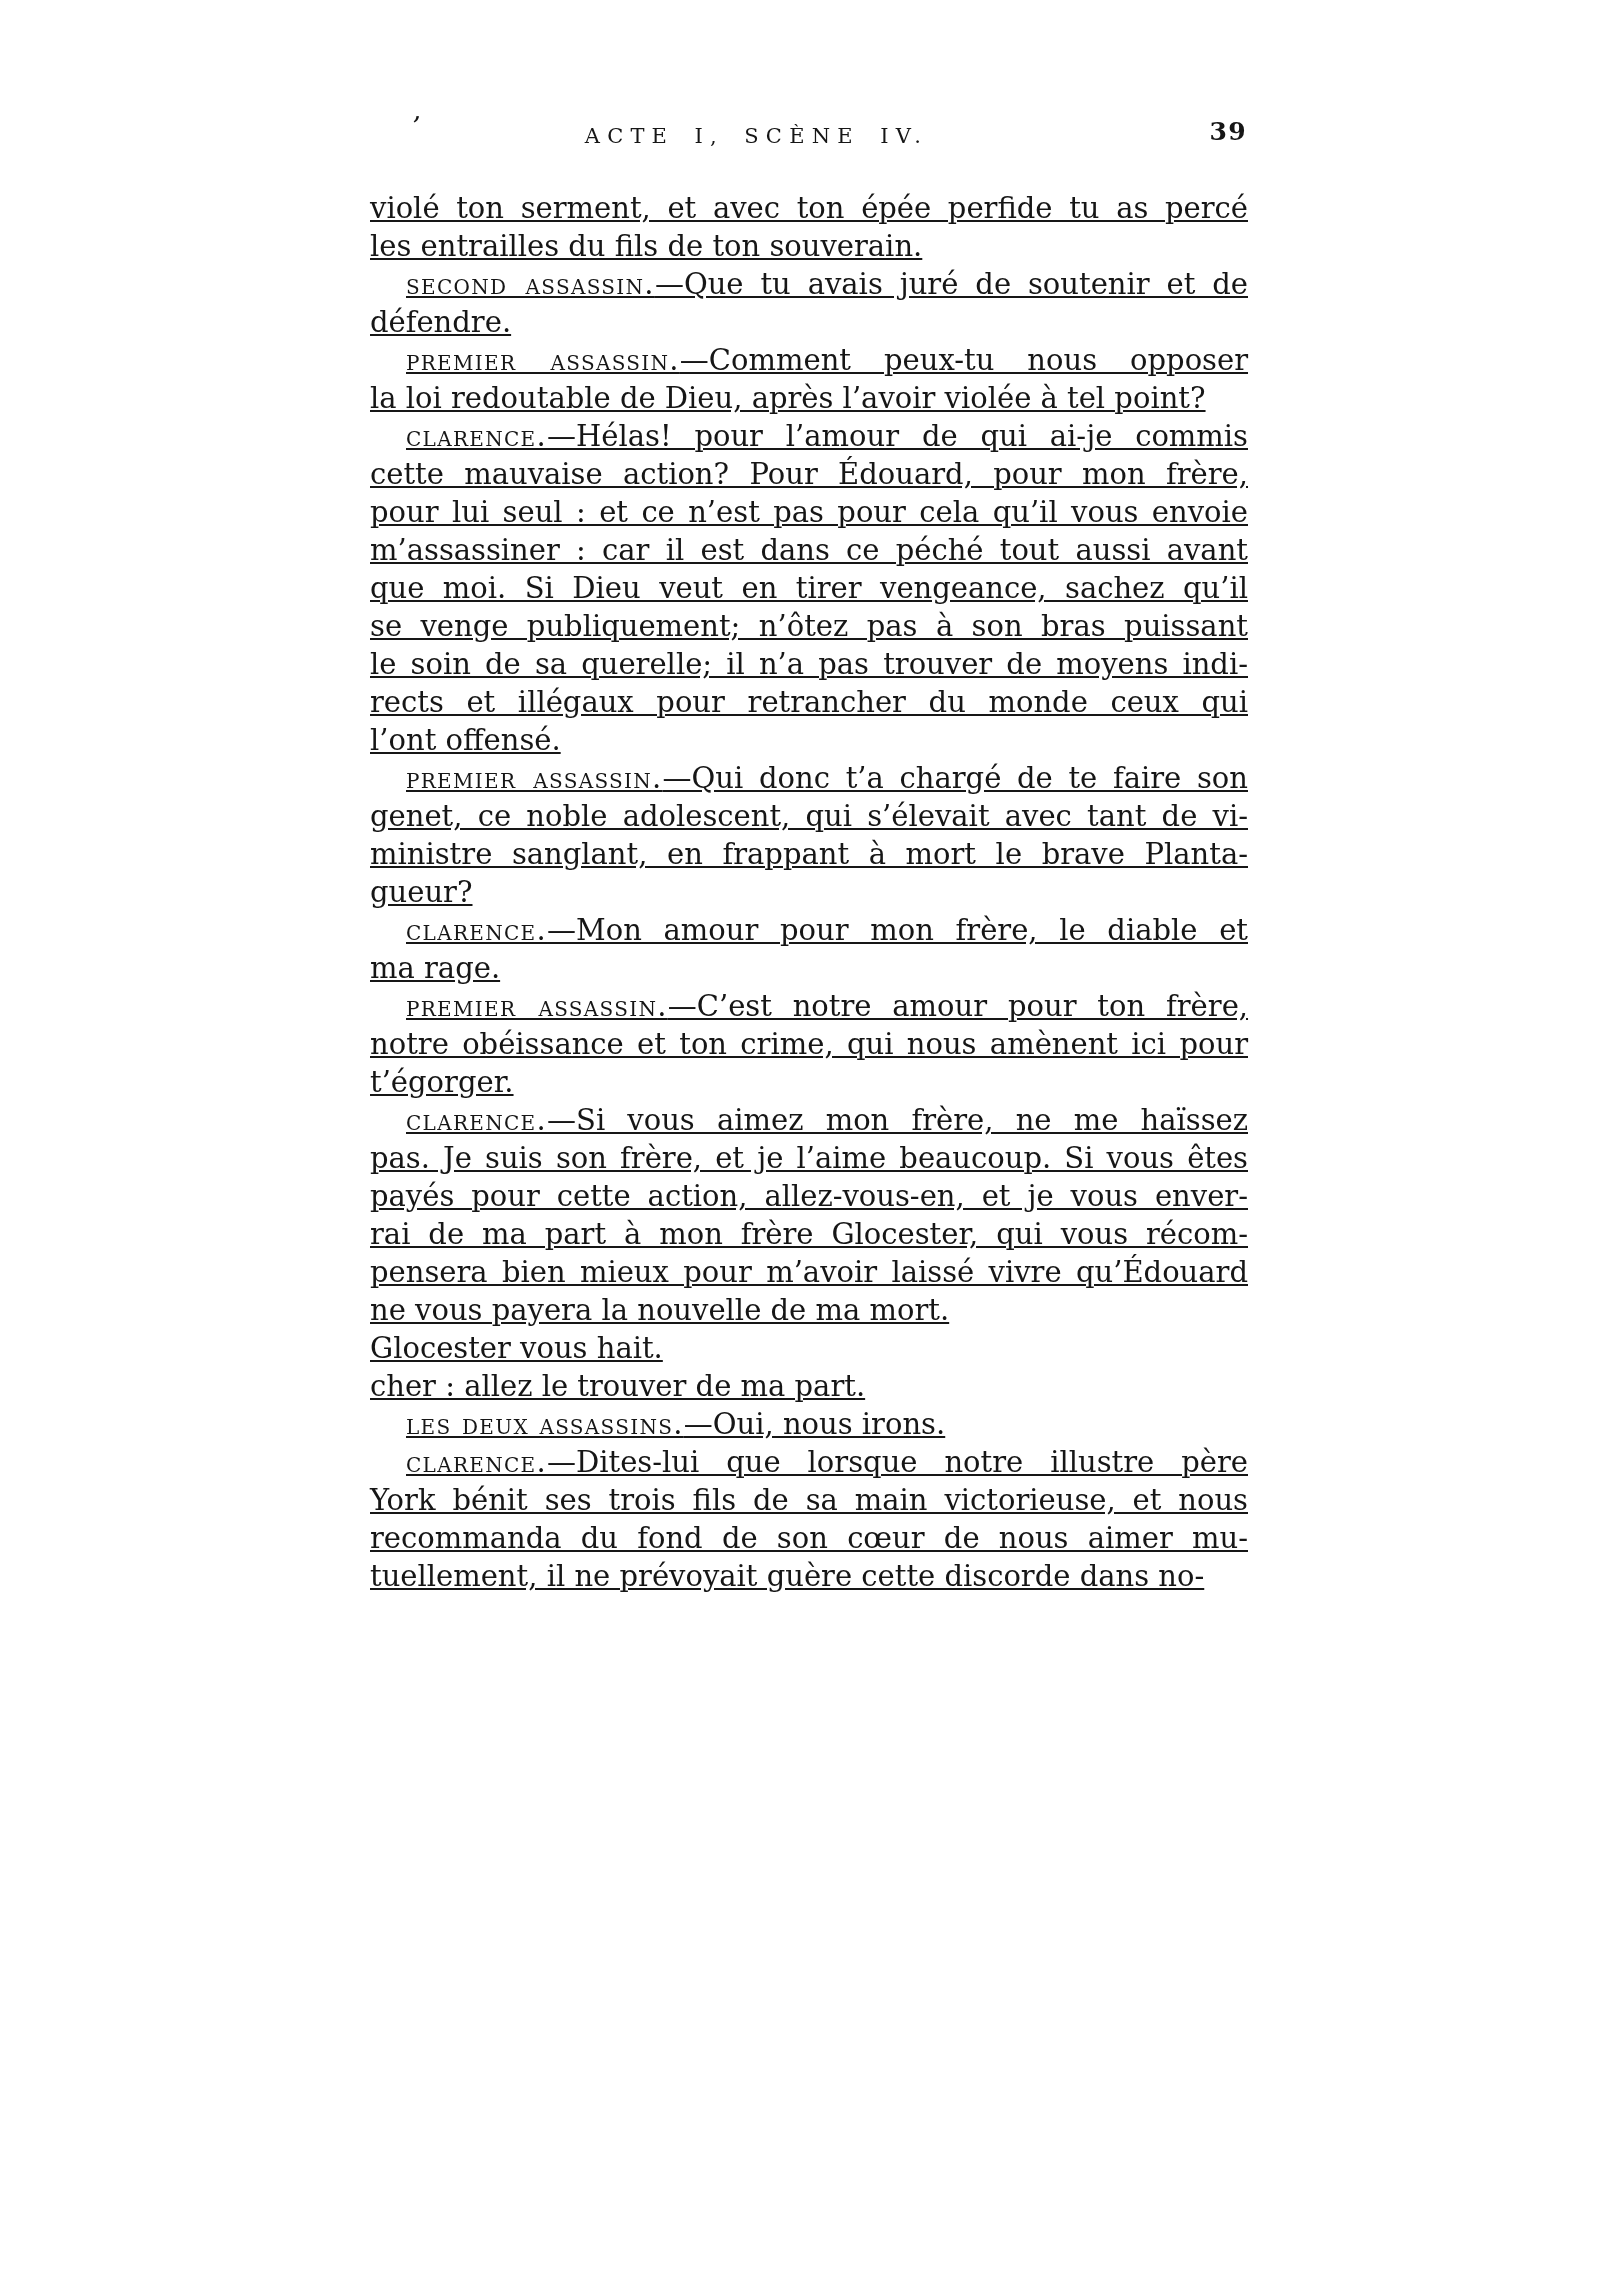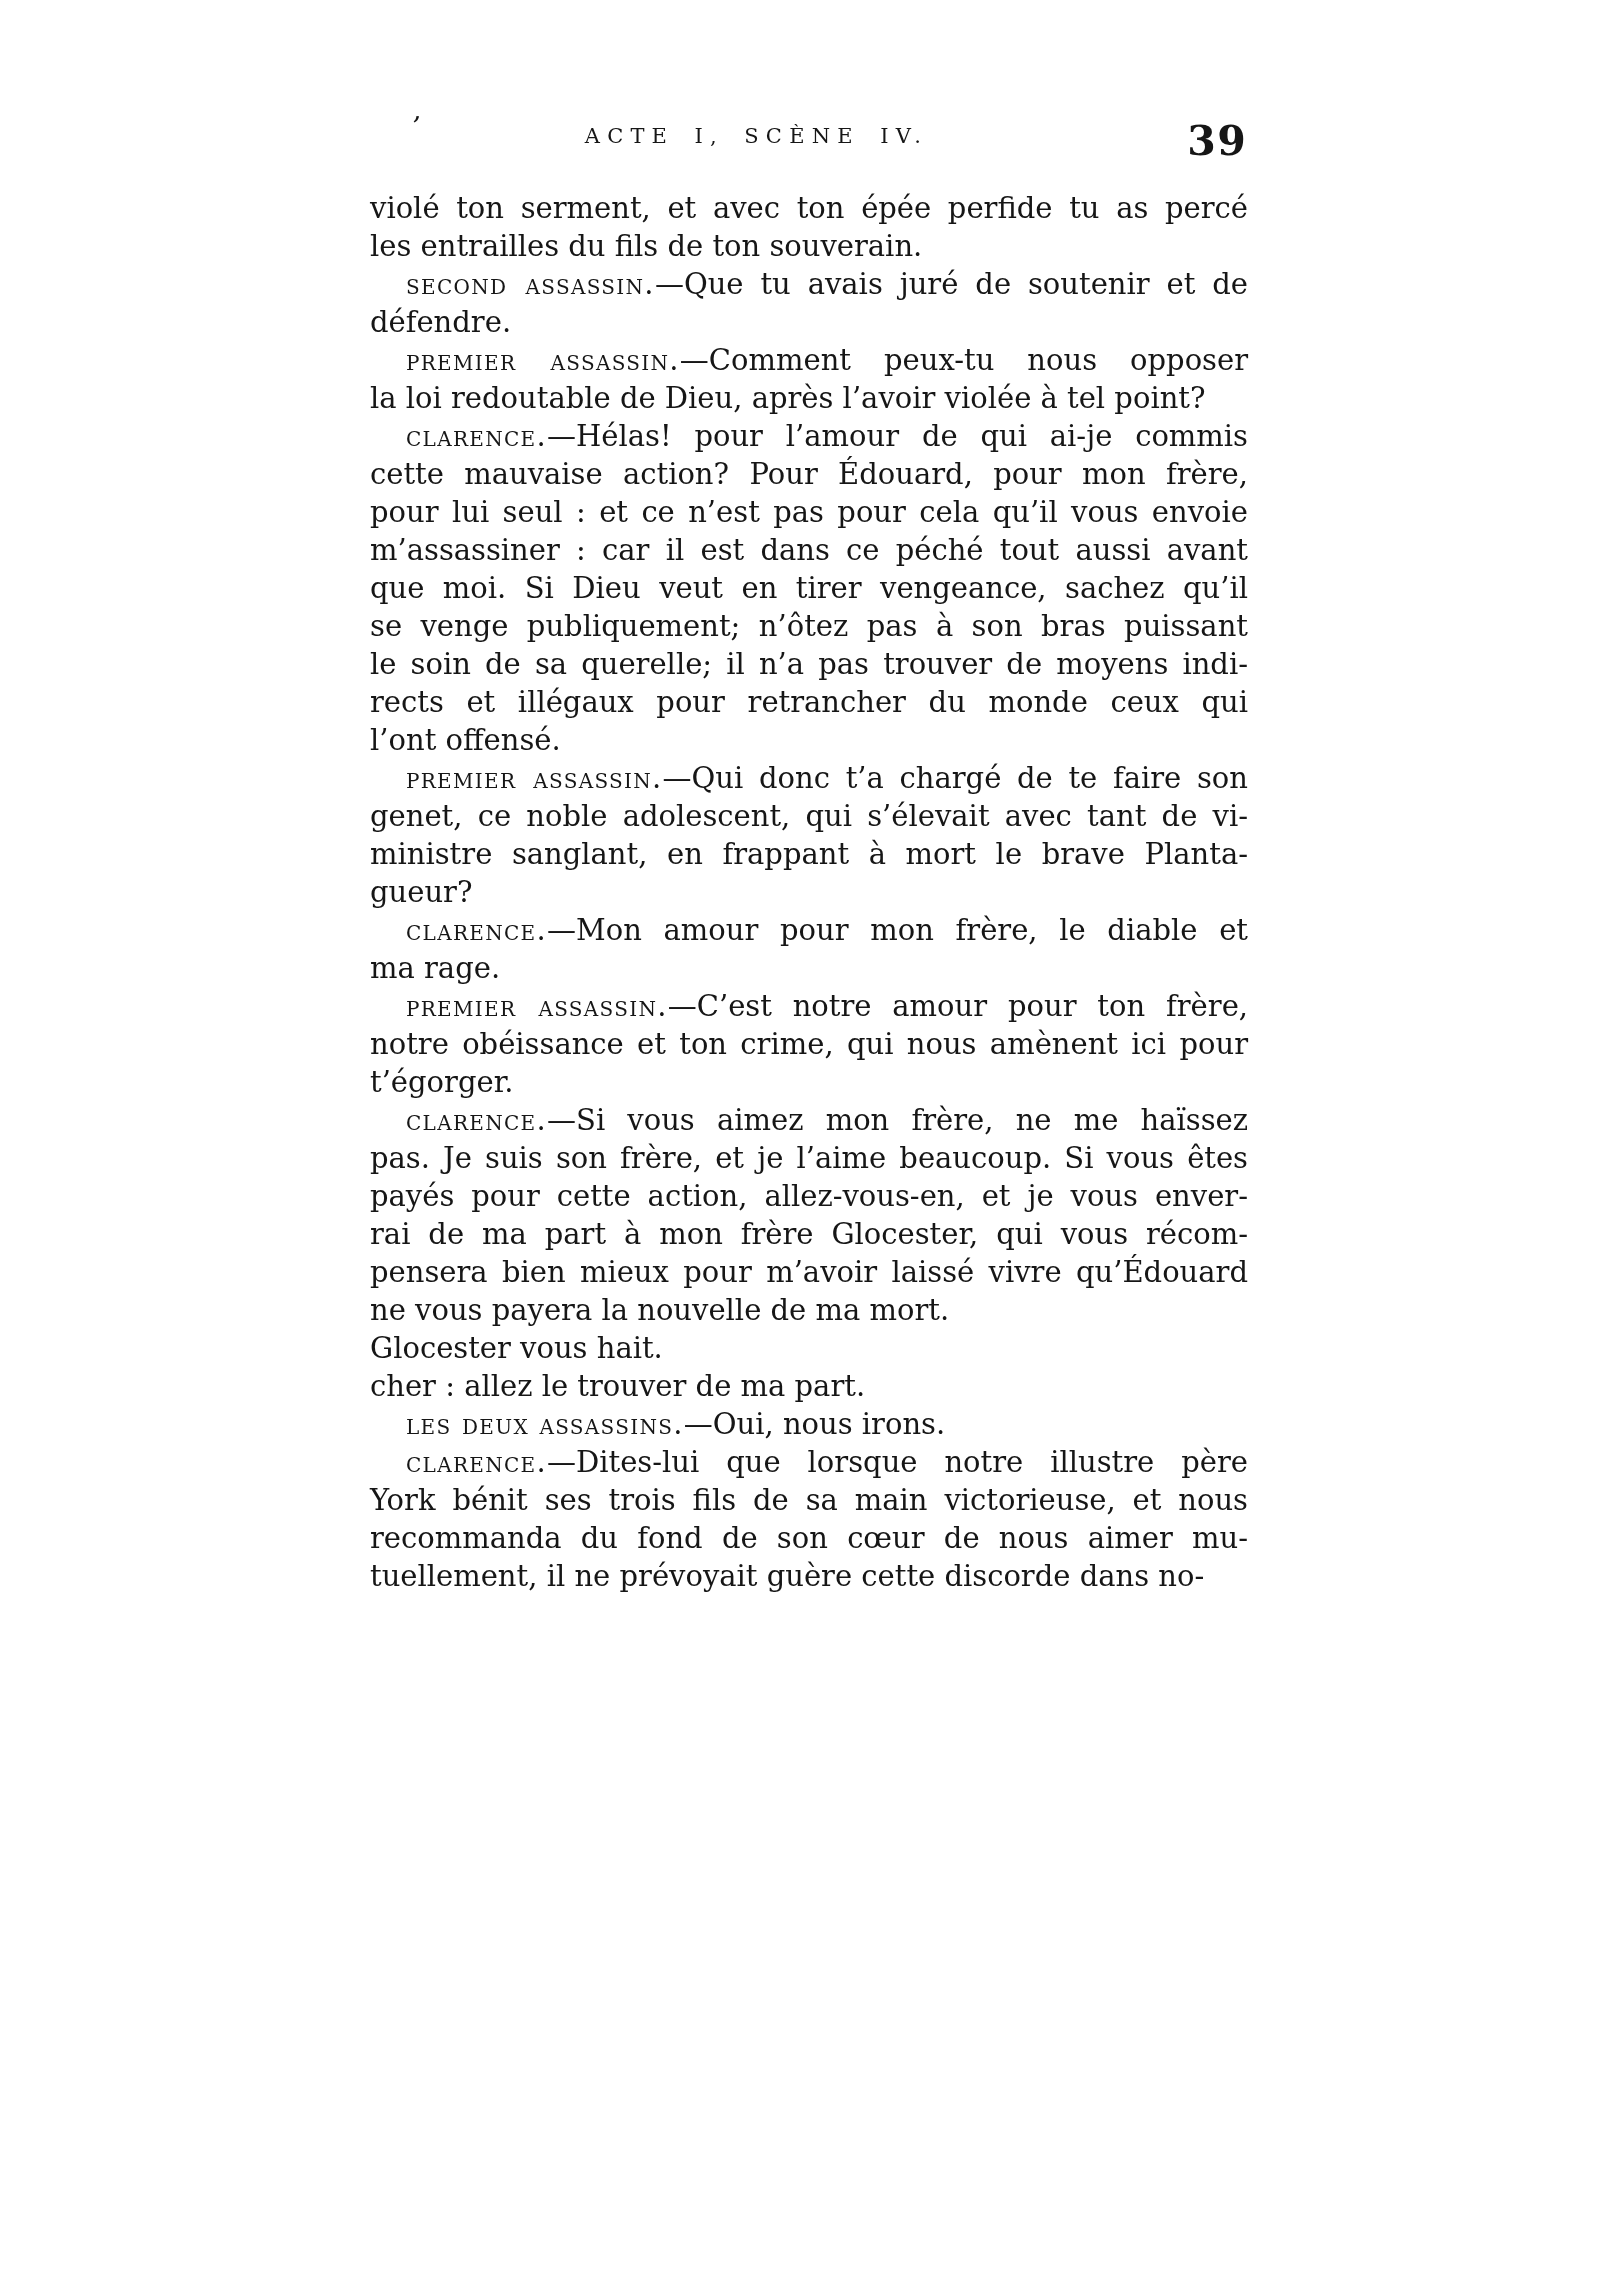--- a/index.html
+++ b/index.html
@@ -37,32 +37,33 @@
     letter-spacing: 7.2px;
     word-spacing: 6.5px;
     white-space: nowrap;
   }
   .page-number {
     position: absolute;
     top: 117px;
     left: 1159px;
     width: 88px;
     text-align: right;
-    font-size: 41px;
+    font-size: 25px;
     font-weight: bold;
     letter-spacing: 1.3px;
   }
   .text-block {
     position: absolute;
     top: 189px;
     left: 370px;
     width: 878px;
     font-size: 29px;
     line-height: 38px;
     text-rendering: optimizeLegibility;
+    text-decoration: underline;
   }
   .line {
     text-align: justify;
     text-align-last: justify;
     text-justify: inter-word;
     white-space: nowrap;
   }
   .line.last {
     text-align-last: left;
   }

